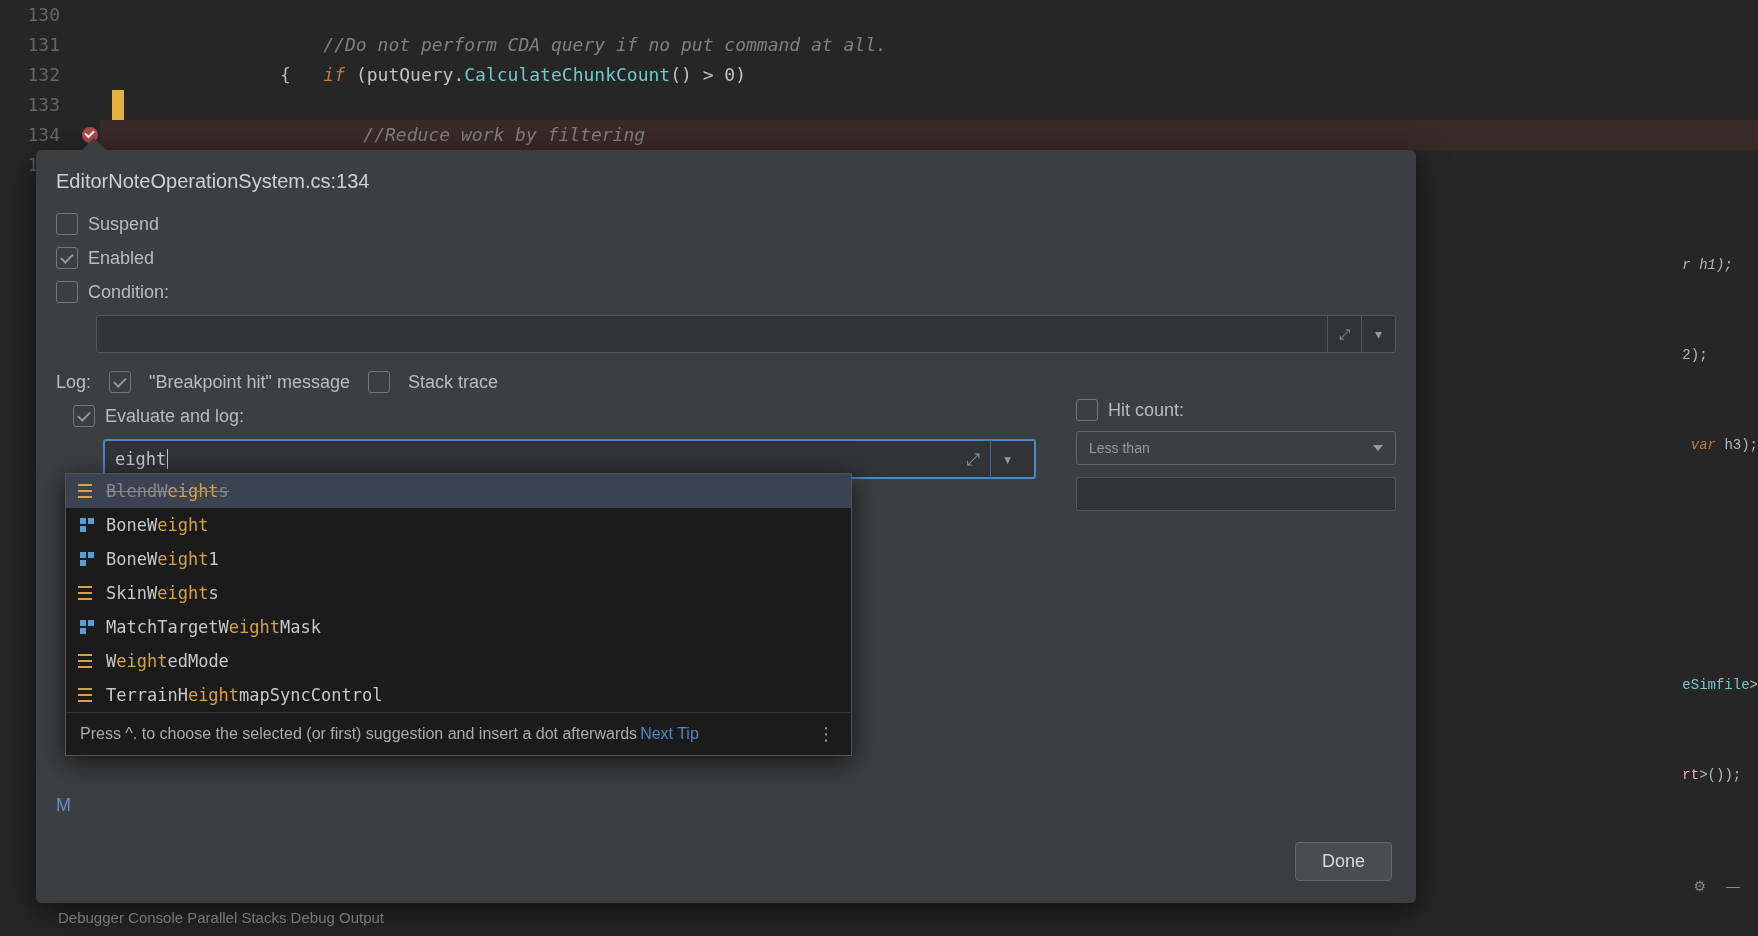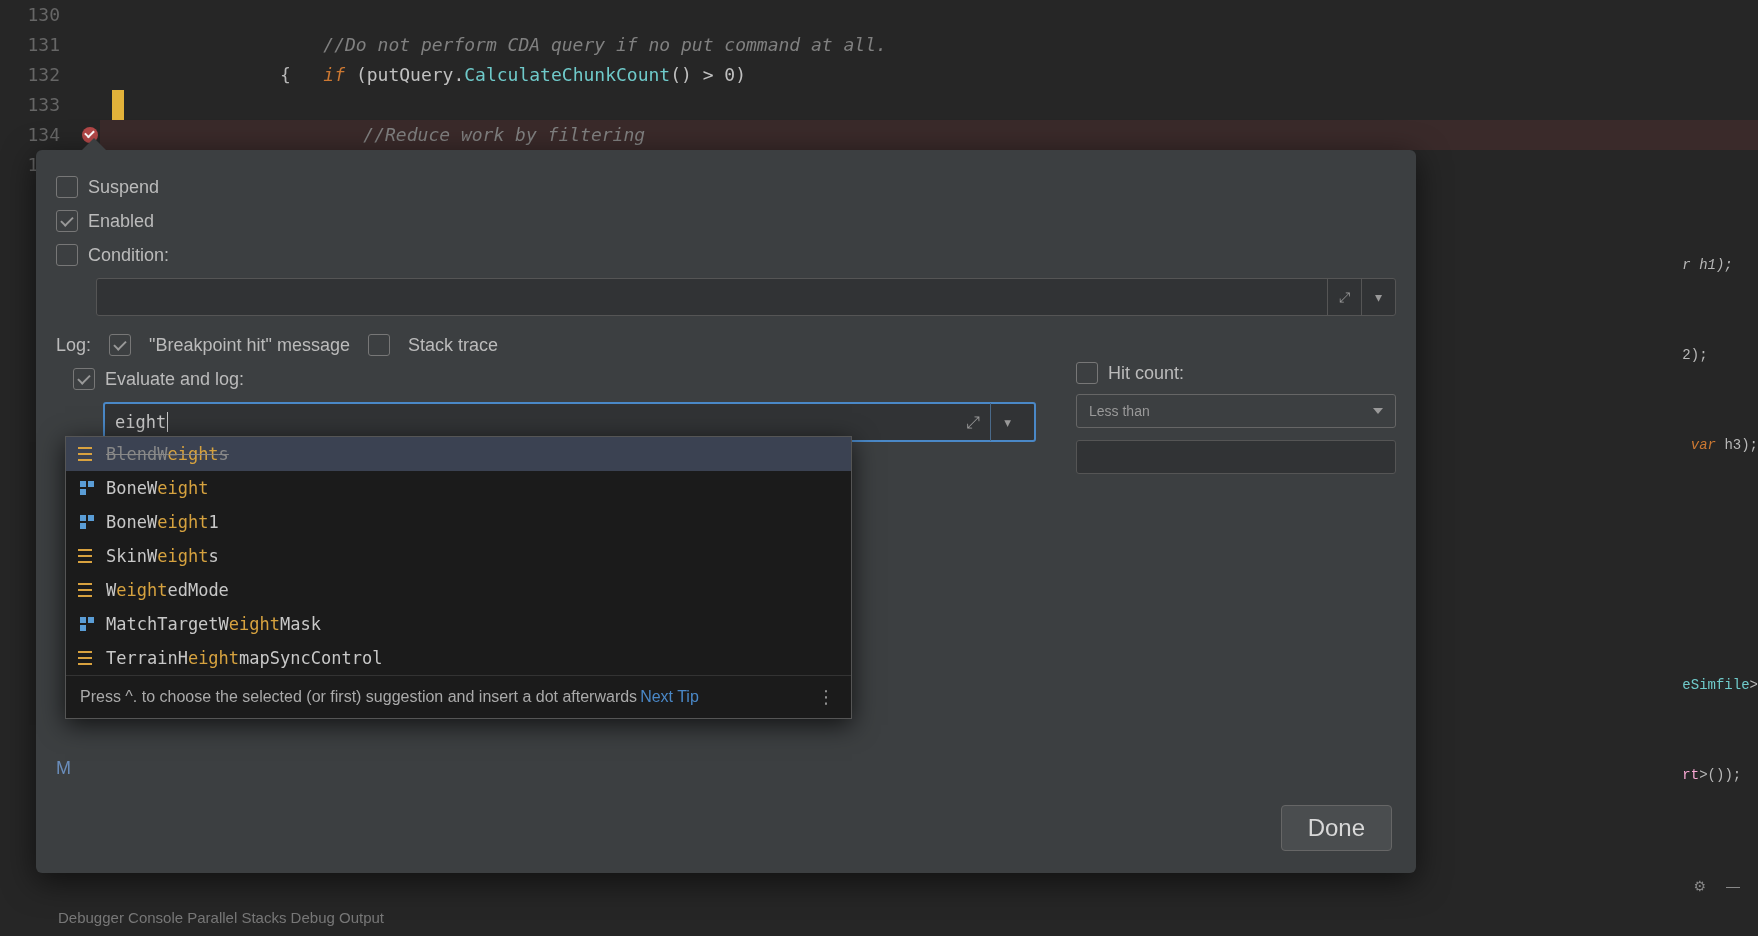--- a/index.html
+++ b/index.html
@@ -247,21 +247,21 @@
     .done-row {
       display:flex; justify-content:flex-end;
       padding: 20px 24px 22px 24px;
     }
     .done-btn {
       padding: 8px 26px;
       background:#4a4d4f;
       border:1px solid #666;
       border-radius:4px;
       color:#d8d8d8;
-      font-size:24px;
+      font-size:18px;
       cursor:pointer;
     }
     
     .right-code {
       position:absolute;
       right:0; top:190px;
       color:#b8b8b8;
       font-family:Liberation Mono, monospace;
       font-size:14px;
       line-height:30px;
@@ -320,20 +320,21 @@
     <div><span style="font-style:italic">r h1);</span></div>
     <div><span>2);</span></div>
     <div> <span class="ty" style="font-style:italic">var</span><span> h3);</span></div>
     <div style="height:90px"></div>
     <div><span style="color:#6fcaca">eSimfile</span><span>&gt;</span></div>
     <div><span style="color:#f9a8d4">rt</span><span>&gt;());</span></div>
   </div>
 </div>
 
 <div class="popup">
+  <h1>EditorNoteOperationSystem.cs:134</h1>
 
   <div class="row">
     <span class="chk"></span>
     <span class="lbl">Suspend</span>
   </div>
   <div class="row">
     <span class="chk checked"></span>
     <span class="lbl">Enabled</span>
   </div>
   <div class="row">
@@ -382,26 +383,26 @@
               </div>
               <div class="ac-item">
                 <span class="ac-icon struct"></span>
                 <span class="ac-text">BoneW<span class="hl">eight</span>1</span>
               </div>
               <div class="ac-item">
                 <span class="ac-icon enum"></span>
                 <span class="ac-text">SkinW<span class="hl">eight</span>s</span>
               </div>
               <div class="ac-item">
+                <span class="ac-icon struct"></span>
+                <span class="ac-text">MatchTargetW<span class="hl">eight</span>Mask</span>
+              </div>
+              <div class="ac-item">
                 <span class="ac-icon enum"></span>
                 <span class="ac-text">W<span class="hl">eight</span>edMode</span>
-              </div>
-              <div class="ac-item">
-                <span class="ac-icon struct"></span>
-                <span class="ac-text">MatchTargetW<span class="hl">eight</span>Mask</span>
               </div>
               <div class="ac-item">
                 <span class="ac-icon enum"></span>
                 <span class="ac-text">TerrainH<span class="hl">eight</span>mapSyncControl</span>
               </div>
             </div>
           <div class="ac-footer">
             <span>Press ^. to choose the selected (or first) suggestion and insert a dot afterwards</span>
             <span class="tip">Next Tip</span>
             <span class="ac-more">⋮</span>

